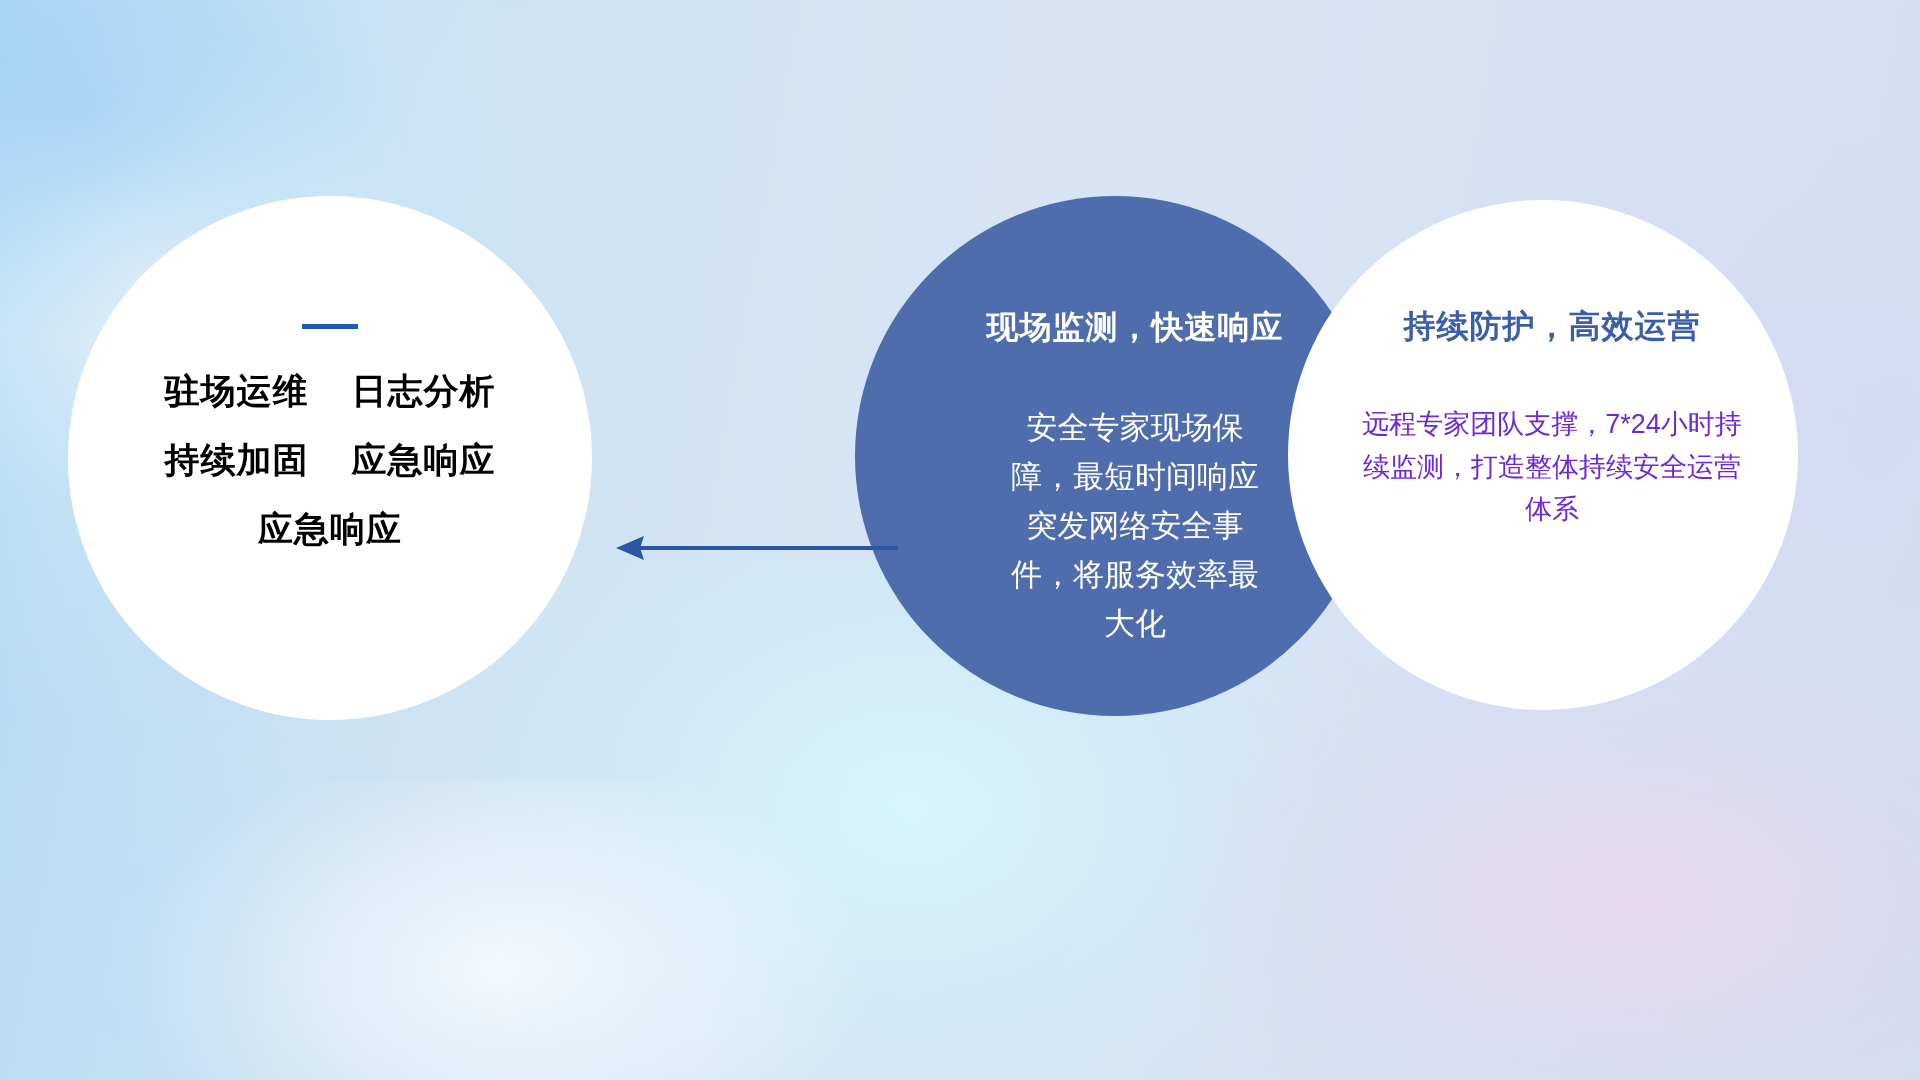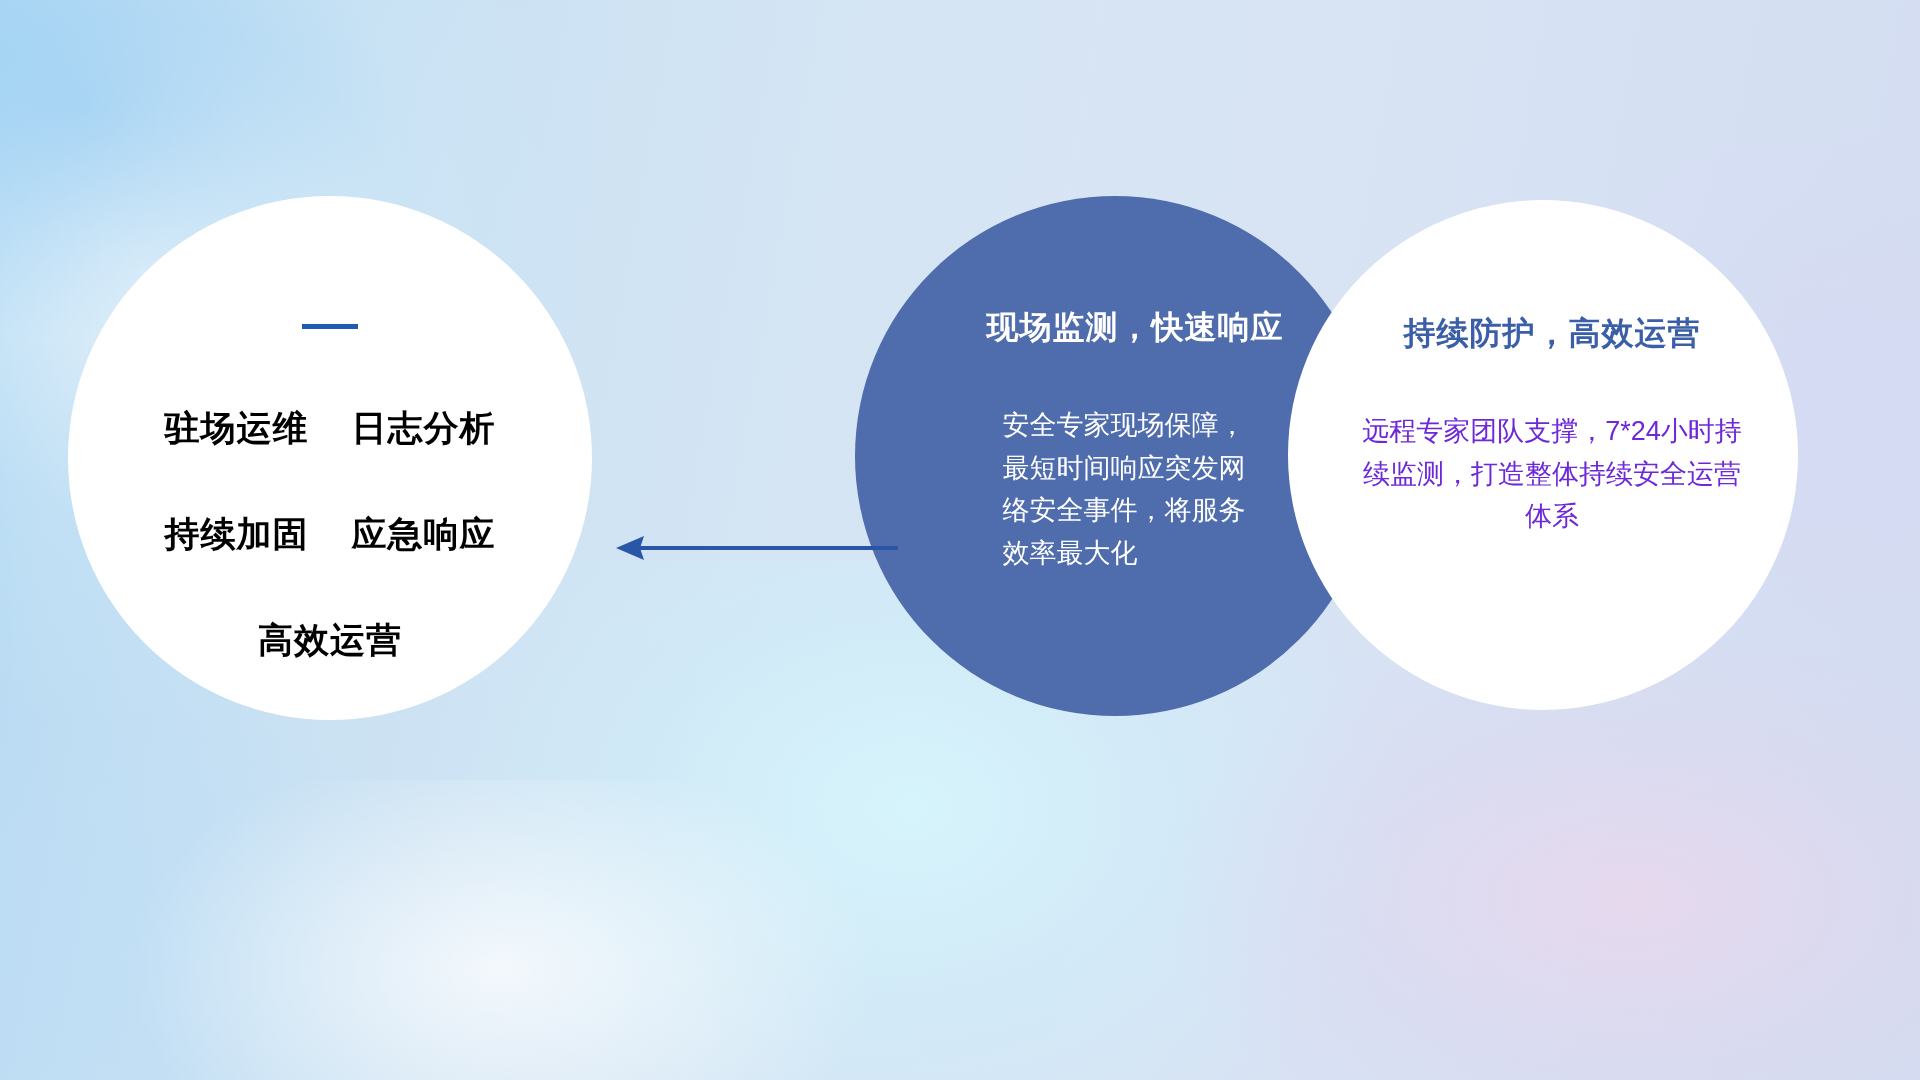--- a/index.html
+++ b/index.html
@@ -147,21 +147,20 @@
     top: 196px;
     width: 524px;
     height: 524px;
     z-index: 6;
     display: flex;
     flex-direction: column;
     align-items: center;
     justify-content: flex-start;
     padding-top: 128px;
     box-sizing: border-box;
-    gap: 37px;
   }
   .left-rule {
     width: 56px;
     height: 5px;
     background: #1f5bb5;
     margin-bottom: 44px;
   }
   .left-line {
     font-size: 35px;
     font-weight: bold;
@@ -192,32 +191,32 @@
   #mid-title {
     font-size: 32px;
     font-weight: bold;
     color: #ffffff;
     letter-spacing: 1px;
     white-space: nowrap;
     font-family: Liberation Mono, monospace;
   }
   #mid-body {
     margin-top: 54px;
-    font-size: 27px;
+    font-size: 31px;
     color: #ffffff;
     line-height: 1.58;
-    text-align: left;
+    text-align: center;
     width: 265px;
   }
 
   
   #right-content {
     position: absolute;
     left: 1288px;
-    top: 200px;
+    top: 193px;
     width: 510px;
     height: 510px;
     z-index: 8;
     box-sizing: border-box;
     display: flex;
     flex-direction: column;
     align-items: center;
     padding-top: 112px;
     padding-left: 26px;
     padding-right: 8px;
@@ -268,21 +267,21 @@
 
   <svg id="arrow" viewBox="0 0 300 56">
     <line x1="298" y1="28" x2="38" y2="28" stroke="#2a56a8" stroke-width="4"></line>
     <polygon points="16,28 44,16 40,28 44,40" fill="#2a56a8"></polygon>
   </svg>
 
   <div id="left-content">
     <div class="left-rule"></div>
     <div class="left-line">驻场运维    日志分析</div>
     <div class="left-line">持续加固    应急响应</div>
-    <div class="left-line">高效运营</div>
+    <div class="left-line">应急响应</div>
   </div>
 
   <div id="mid-content">
     <div id="mid-title">现场监测，快速响应</div>
     <div id="mid-body">安全专家现场保障，最短时间响应突发网络安全事件，将服务效率最大化</div>
   </div>
 
   <div id="right-content">
     <div id="right-title">持续防护，高效运营</div>
     <div id="right-body">远程专家团队支撑，7*24小时持续监测，打造整体持续安全运营体系</div>

